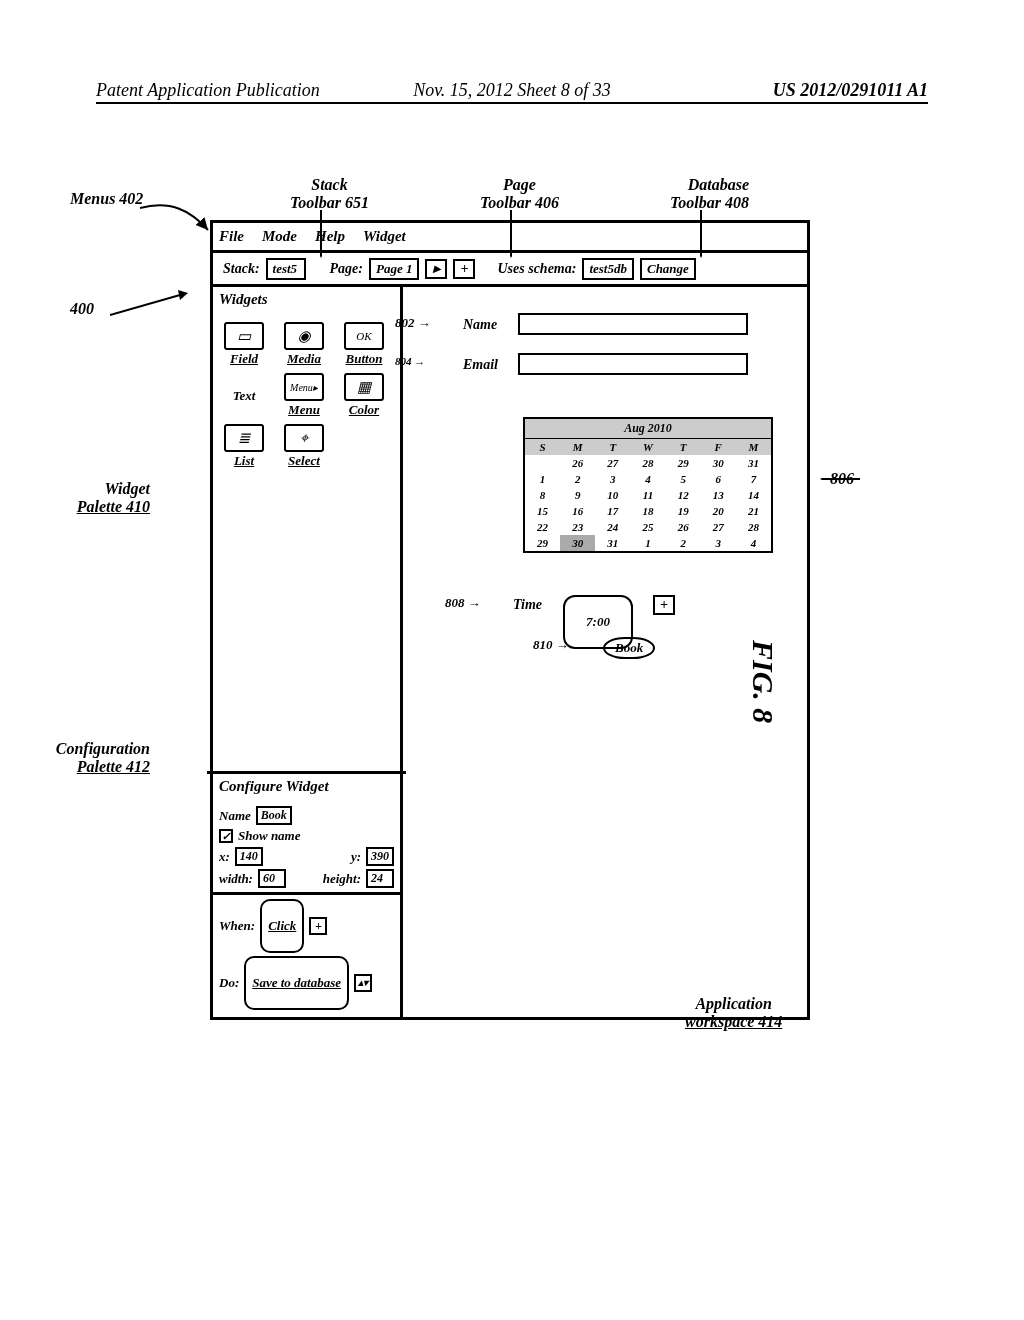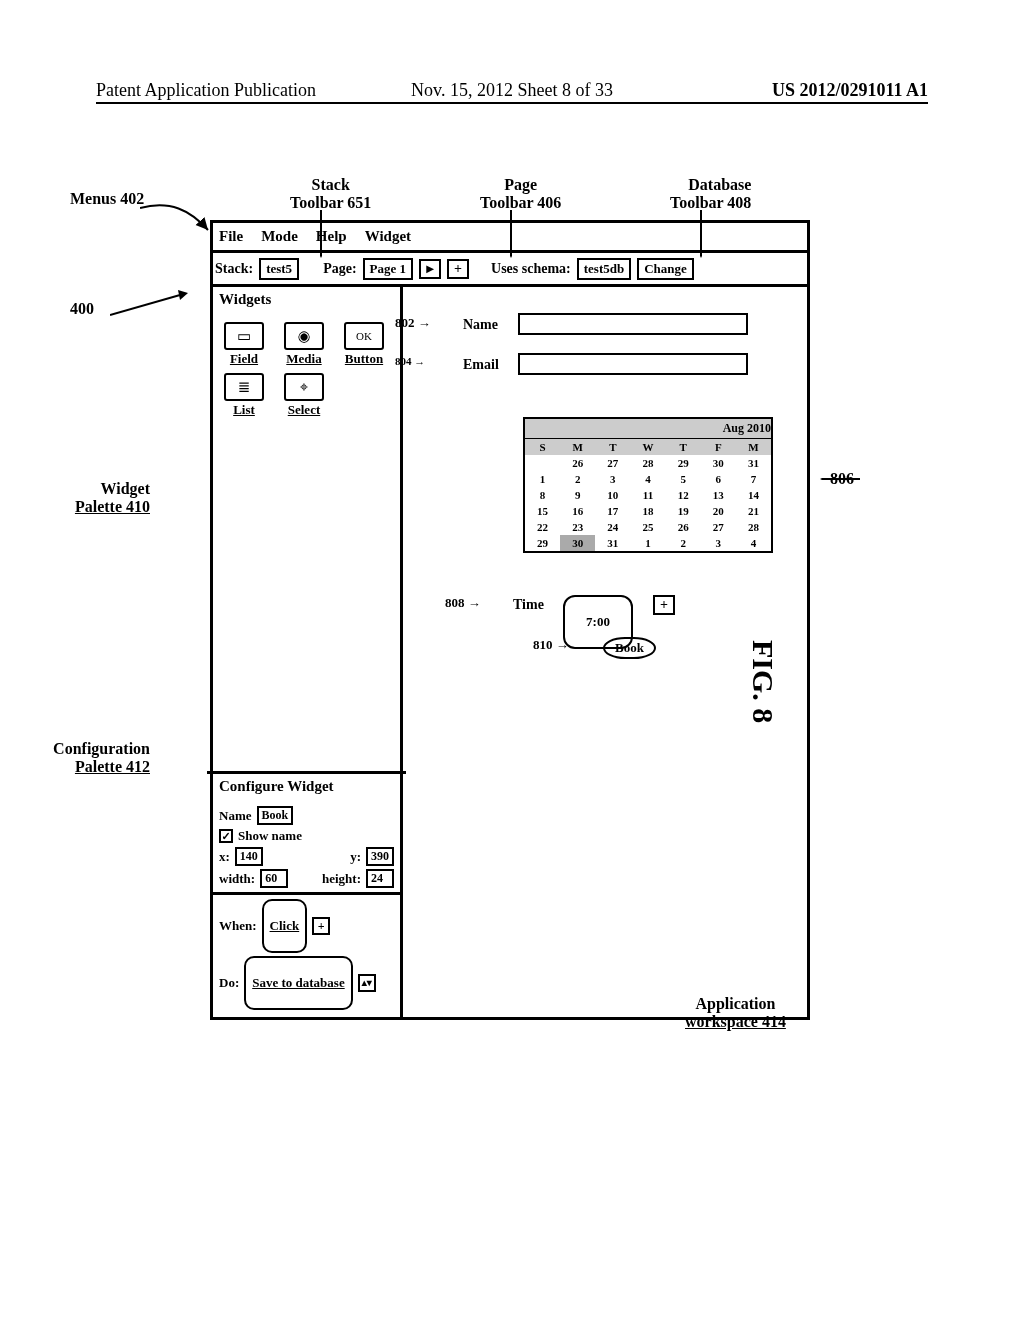--- a/index.html
+++ b/index.html
@@ -1,28 +1,28 @@
 <!DOCTYPE html>
 <html><head>
 <meta charset="utf-8">
 <style>
   * { box-sizing: border-box; margin: 0; padding: 0; }
   html, body { width: 1024px; height: 1320px; background: #fff; font-family: "Times New Roman", serif; color: #000; }
-  .page { position: relative; width: 1024px; height: 1320px; }
+  .page { position: relative; width: 1024px; height: 1320px; font-style: italic; }
   .hdr { position: absolute; top: 80px; left: 0; right: 0; }
   .hdr .line { position: absolute; top: 22px; left: 96px; right: 96px; border-top: 2px solid #000; }
   .hdr .l { position: absolute; left: 96px; top: 0; font-size: 18px; }
   .hdr .c { position: absolute; left: 0; right: 0; top: 0; text-align: center; font-size: 18px; }
   .hdr .r { position: absolute; right: 96px; top: 0; font-size: 18px; font-weight: bold; }
   .figwrap { position: absolute; left: 160px; top: 180px; width: 700px; height: 860px; }
   .figcap { position: absolute; left: 780px; top: 640px; transform: rotate(90deg); transform-origin: left top; font-size: 30px; font-weight: bold; }
   
   .app { position: absolute; left: 50px; top: 40px; width: 600px; height: 800px; border: 3px solid #000; font-family: "Times New Roman", serif; }
   .menurow { height: 30px; border-bottom: 3px solid #000; display: flex; align-items: center; padding: 0 6px; gap: 18px; font-weight: bold; font-size: 15px; }
-  .toolrow { height: 34px; border-bottom: 3px solid #000; display: flex; align-items: center; padding: 0 2px; font-weight: bold; font-size: 14px; gap: 6px; }
+  .toolrow { height: 34px; border-bottom: 3px solid #000; display: flex; align-items: center; padding: 0 10px; font-weight: bold; font-size: 14px; gap: 6px; }
   .txtbox { border: 2px solid #000; padding: 1px 5px; font-weight: bold; font-size: 13px; display: inline-block; min-width: 40px; }
   .iconbtn { border: 2px solid #000; width: 22px; height: 20px; display: inline-flex; align-items: center; justify-content: center; font-weight: bold; font-size: 14px; }
   .body { display: flex; height: calc(100% - 64px); }
   .left { width: 190px; border-right: 3px solid #000; display: flex; flex-direction: column; }
   .right { flex: 1; position: relative; }
   .sect-title { font-weight: bold; font-size: 15px; padding: 4px 6px; }
   .palette { flex: 1; padding: 4px 6px; }
   .prow { display: flex; gap: 10px; margin: 6px 0 2px 0; }
   .pitem { display: flex; flex-direction: column; align-items: center; width: 50px; }
   .pitem .ic { width: 40px; height: 28px; border: 2px solid #000; border-radius: 3px; display: flex; align-items: center; justify-content: center; font-size: 15px; }
@@ -31,21 +31,21 @@
   .conf { padding: 4px 6px; font-weight: bold; font-size: 13px; }
   .conf .row { margin: 3px 0; display: flex; align-items: center; gap: 5px; }
   .conf .lbl { display: inline-block; }
   .smallbox { border: 2px solid #000; padding: 0 3px; font-size: 12px; min-width: 28px; display: inline-block; text-align: left; }
   .chk { width: 14px; height: 14px; border: 2px solid #000; display: inline-flex; align-items: center; justify-content: center; font-size: 11px; }
   .oval { border: 2px solid #000; border-radius: 50%/60%; padding: 1px 10px; font-weight: bold; font-size: 13px; display: inline-block; }
   .pill { border: 2px solid #000; border-radius: 10px; padding: 17px 6px; font-weight: bold; font-size: 13px; display: inline-block; }
   .wsfield { position: absolute; border: 2px solid #000; height: 22px; }
   .wslabel { position: absolute; font-weight: bold; font-size: 14px; }
   .cal { position: absolute; left: 120px; top: 130px; width: 250px; border: 2px solid #000; font-size: 12px; font-weight: bold; }
-  .cal .mon { background: #ccc; text-align: right; padding: 2px 0; border-bottom: 1px solid #000; }
+  .cal .mon { background: #ccc; text-align: center; padding: 2px 8px; border-bottom: 1px solid #000; }
   .cal table { width: 100%; border-collapse: collapse; }
   .cal th { background: #ccc; width: 14.28%; padding: 2px 0; font-size: 11px; }
   .cal td { text-align: center; padding: 2px 0; font-size: 11px; }
   .cal td.hl { background: #aaa; }
   .callout { position: absolute; font-weight: bold; font-size: 16px; white-space: nowrap; }
   .arrow { position: absolute; }
   .und { text-decoration: underline; }
   .spacer { flex: 1; }
 </style>
 </head>
@@ -142,20 +142,37 @@
                   <div class="lb">Media</div>
                 </div>
               <div class="pitem">
                   <div class="ic" style="font-size:11px;">
                     <span>OK</span>
                   </div>
                   <div class="lb">Button</div>
                 </div>
             </div>
             <div class="prow">
+              <div class="pitem" style="justify-content:center;">
+                  <div class="lb" style="text-decoration:none;">Text</div>
+                </div>
+              <div class="pitem">
+                  <div class="ic" style="font-size:10px;">
+                    <span>Menu▸</span>
+                  </div>
+                  <div class="lb">Menu</div>
+                </div>
+              <div class="pitem">
+                  <div class="ic">
+                    <span>▦</span>
+                  </div>
+                  <div class="lb">Color</div>
+                </div>
+            </div>
+            <div class="prow">
               <div class="pitem">
                   <div class="ic">
                     <span>≣</span>
                   </div>
                   <div class="lb">List</div>
                 </div>
               <div class="pitem">
                   <div class="ic">
                     <span>⌖</span>
                   </div>

